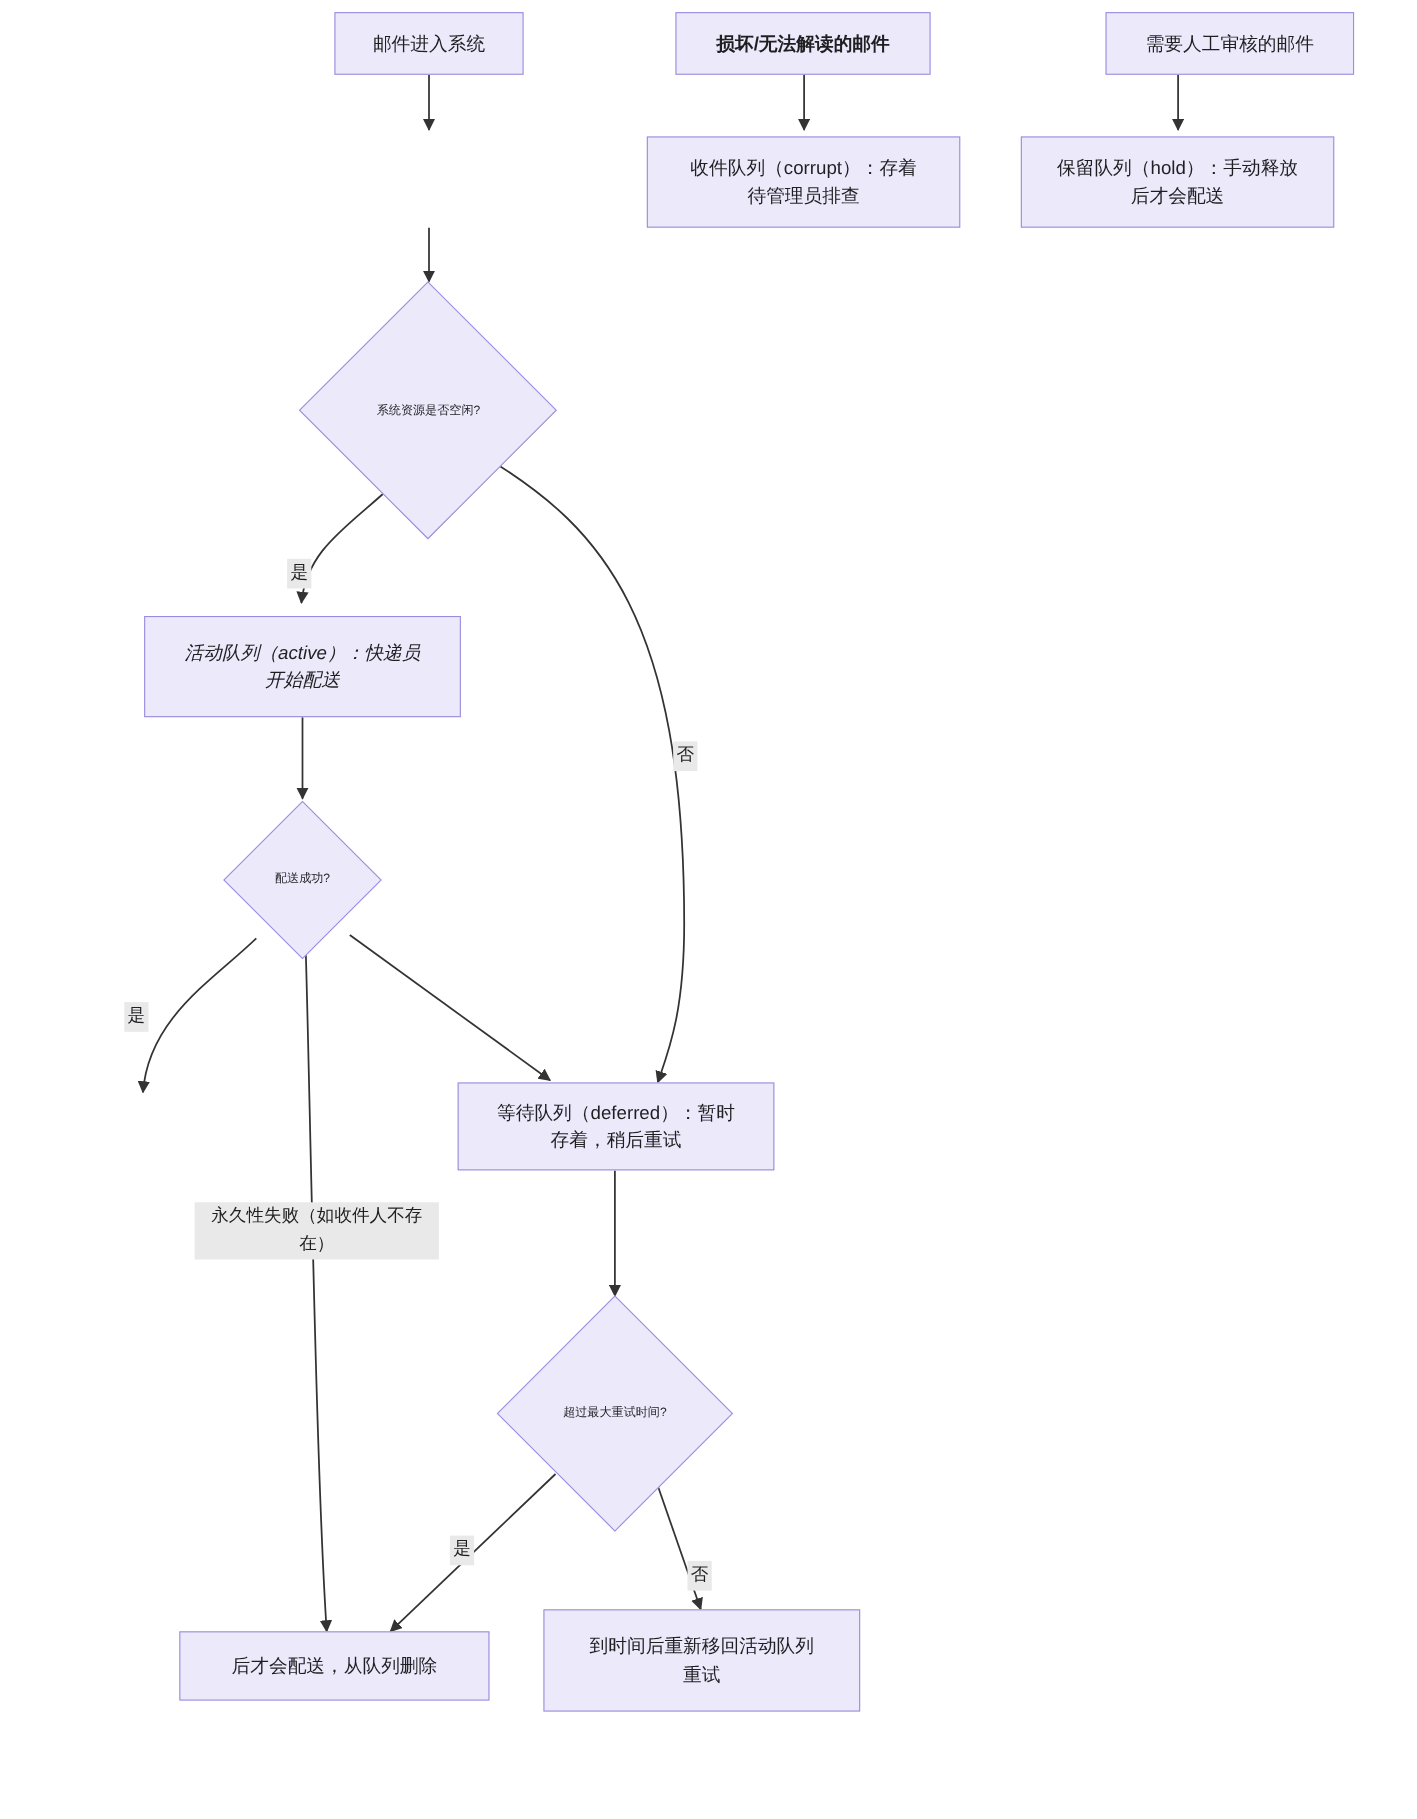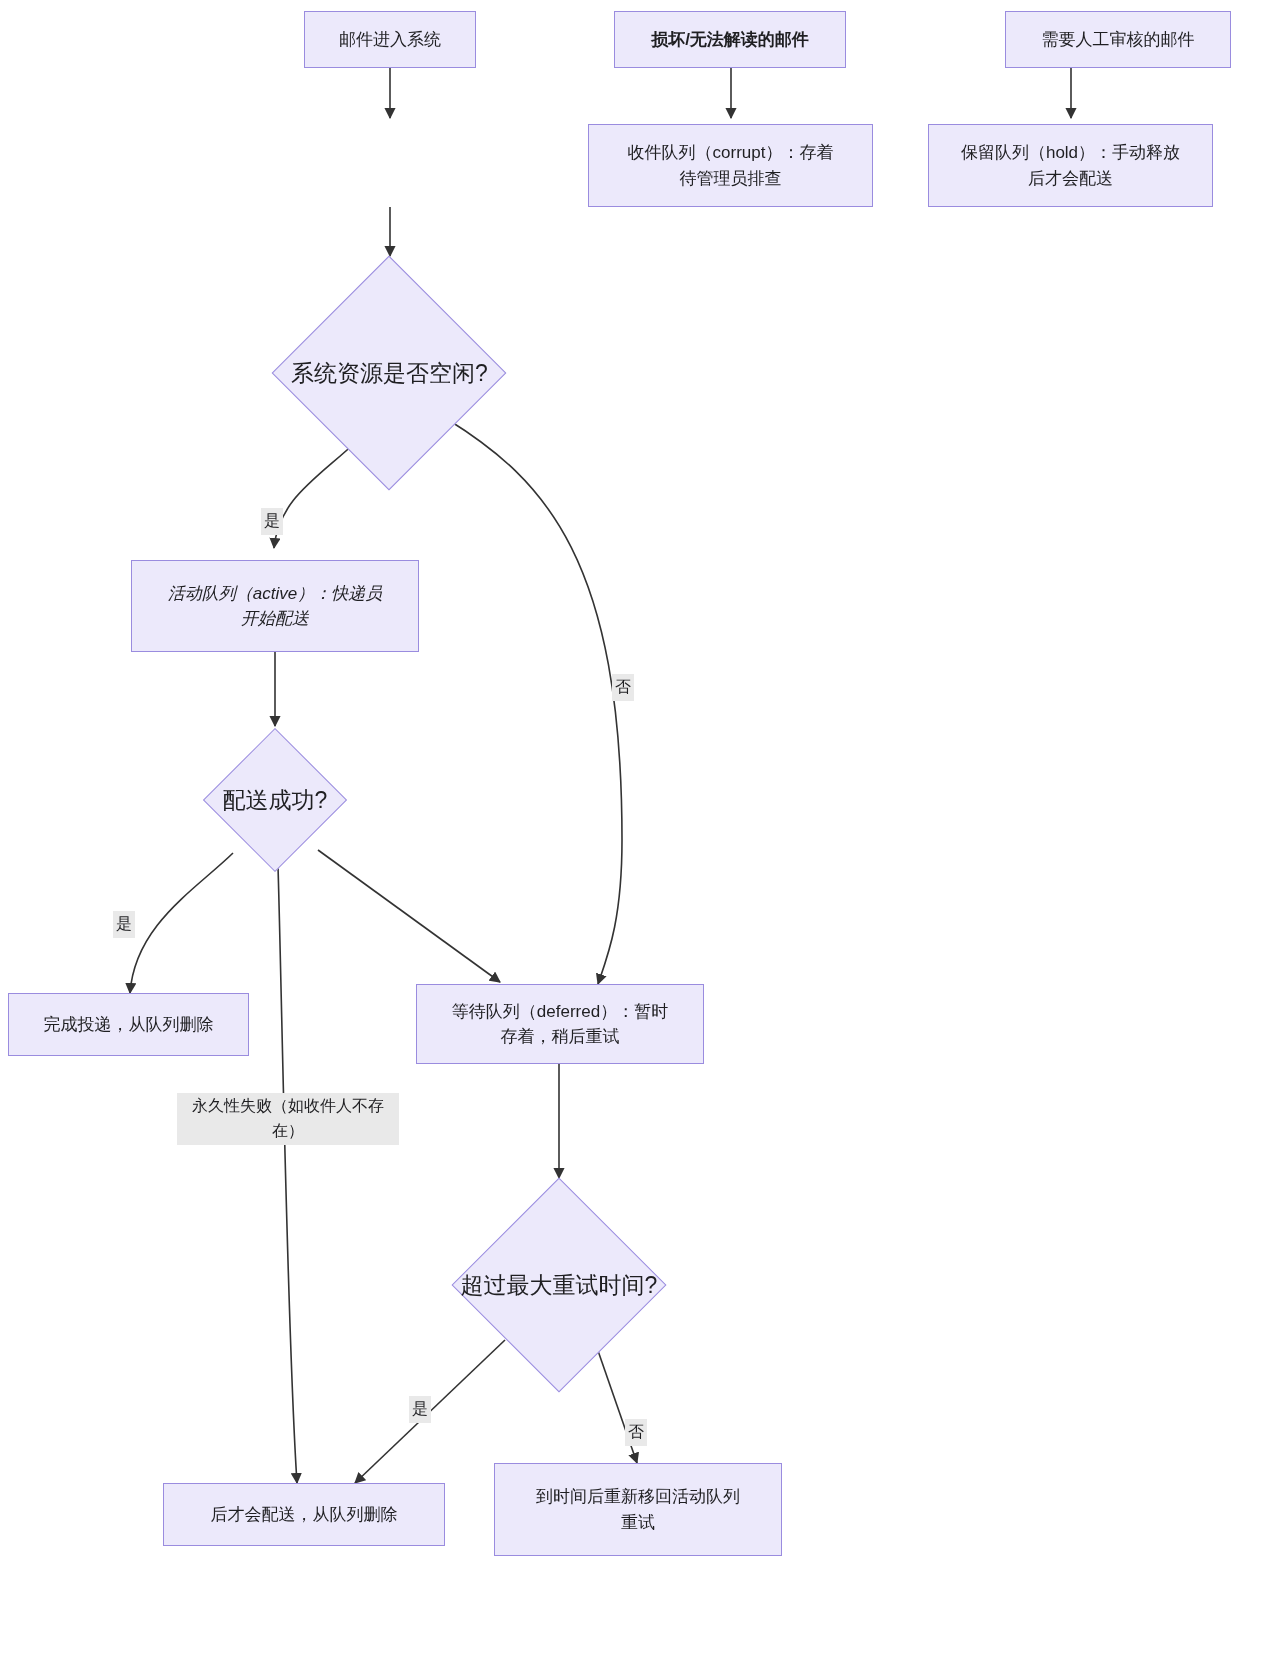--- a/index.html
+++ b/index.html
@@ -56,21 +56,21 @@
     width: 100%;
     height: 100%;
     background: #ece9fb;
     border: 1.3px solid #9a8cdf;
     transform: rotate(45deg);
     box-sizing: border-box;
   }
   .diamond-label {
     position: relative;
     z-index: 3;
-    font-size: 23px;
+    font-size: 11px;
     color: #1f1f22;
     text-align: center;
     line-height: 1.4;
     white-space: nowrap;
   }
   .edge-label {
     position: absolute;
     background: #e9e9e9;
     color: #1f1f22;
     font-size: 16px;
@@ -138,21 +138,20 @@
 待管理员排查</div>
 
   <div class="node" style="left:958px; top:11px; width:226px; height:57px;margin-left:47px;">需要人工审核的邮件</div>
 
   <div class="node" style="left:928px; top:124px; width:285px; height:83px;">保留队列（hold）：手动释放
 后才会配送</div>
 
   <div class="node" style="left:131px; top:560px; width:288px; height:92px;font-style:italic;">活动队列（active）：快递员
 开始配送</div>
 
-  <div class="node" style="left:8px; top:993px; width:241px; height:63px;">完成投递，从队列删除</div>
 
   <div class="node" style="left:416px; top:984px; width:288px; height:80px;">等待队列（deferred）：暂时
 存着，稍后重试</div>
 
   <div class="node" style="left:163px; top:1483px; width:282px; height:63px;">后才会配送，从队列删除</div>
 
   <div class="node" style="left:494px; top:1463px; width:288px; height:93px;">到时间后重新移回活动队列
 重试</div>
 
   <div class="diamond-wrap" style="left:272px; top:256px; width:235px; height:235px;">

